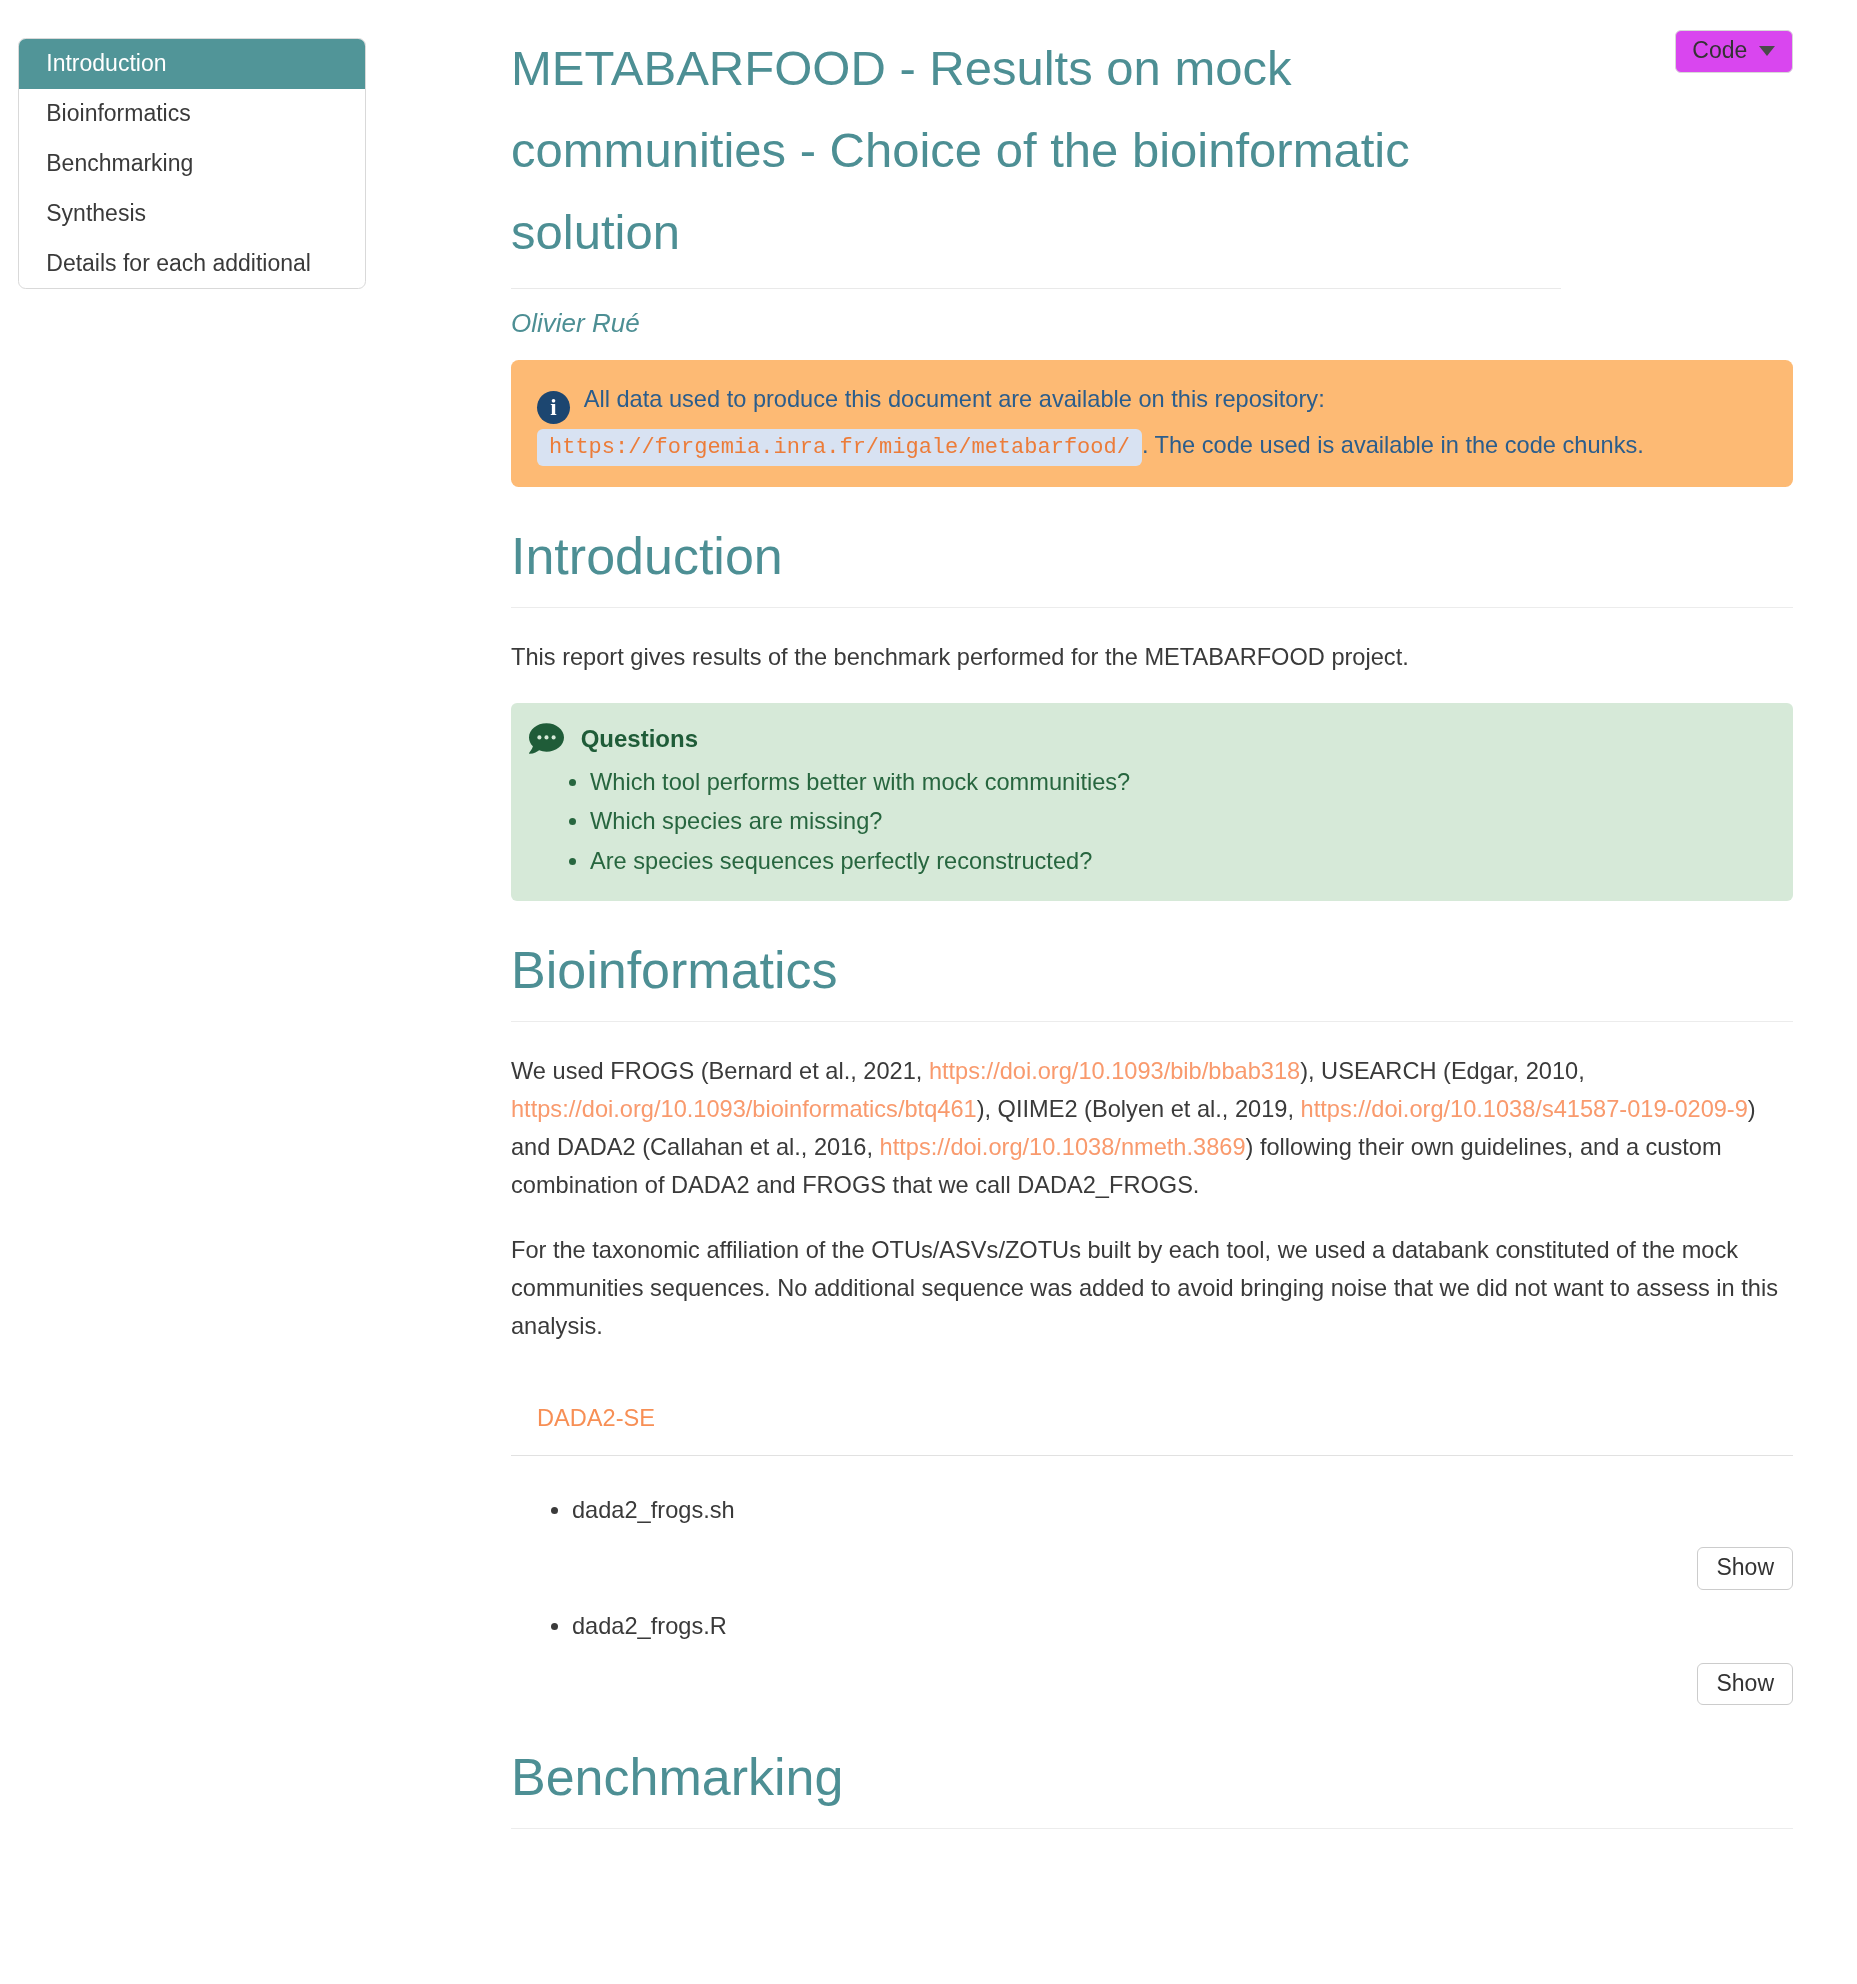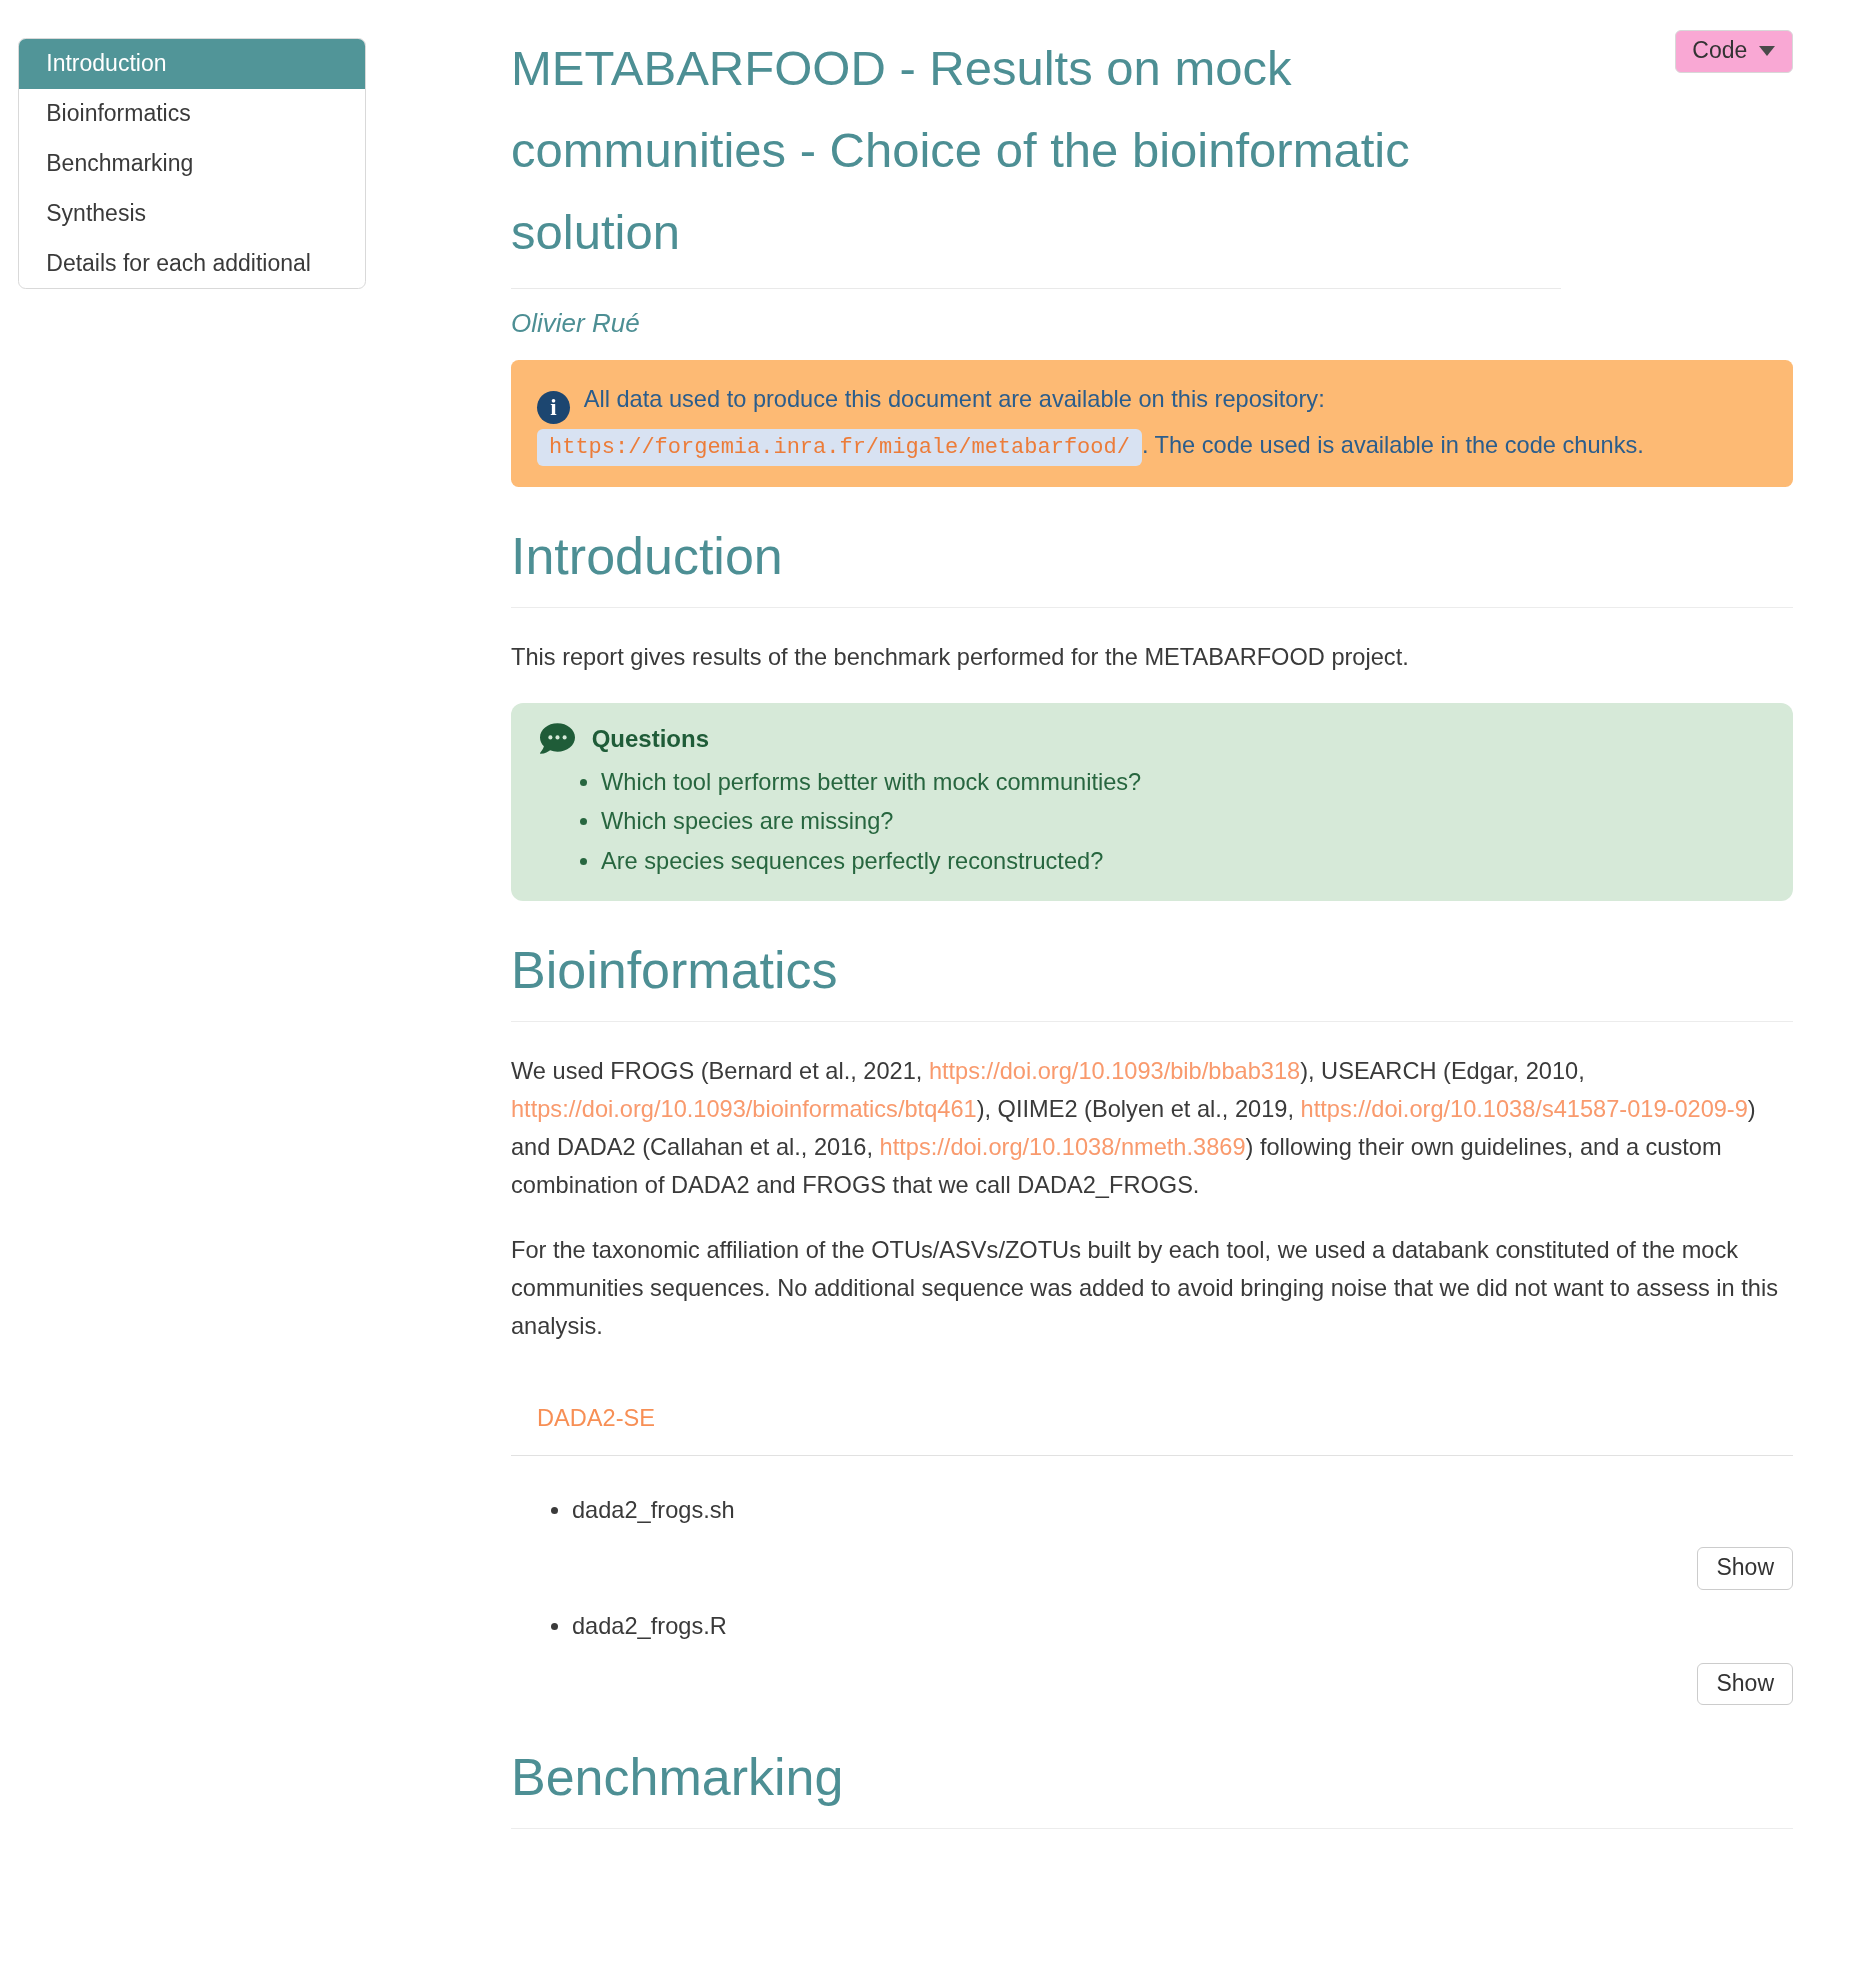--- a/index.html
+++ b/index.html
@@ -15,21 +15,21 @@
   }
   .toc-item{
     display:block;padding:8.4px 10.6px;text-indent:16.7px;line-height:33px;
     font-size:23px;color:#3a3a3a;text-decoration:none;cursor:pointer;
   }
   .toc-item.active{background:#519598;color:#ffffff;}
   
   .main{position:absolute;left:511px;top:0;width:1282px;}
   .code-btn{
     position:absolute;top:30px;right:0;display:inline-flex;align-items:center;gap:12px;
-    background:#f9a8d4;border:1.5px solid #d8d8d8;border-radius:6px;
+    background:#d946ef;border:1.5px solid #d8d8d8;border-radius:6px;
     font-family:"Liberation Sans", sans-serif;font-size:23px;color:#333;
     padding:6px 16.7px 7.6px;cursor:pointer;
   }
   .caret{width:0;height:0;border-left:8.4px solid transparent;border-right:8.4px solid transparent;
     border-top:10px solid #4a4a4a;display:inline-block;}
   h1.title{
     margin:27px 0 0;width:1050px;font-weight:400;color:#4d8f94;
     font-size:49px;line-height:82px;padding-bottom:15px;border-bottom:1.5px solid #e9e9e9;
   }
   .author{margin-top:18px;font-style:italic;color:#4d8f94;font-size:26px;line-height:33px;}
@@ -49,21 +49,21 @@
     background:#d8e2f2;padding:6px 12px;border-radius:6px;text-decoration:none;cursor:pointer;
   }
   
   h1.section{
     font-weight:400;color:#4d8f94;font-size:52px;line-height:56px;
     margin:41px 0 30px;padding-bottom:23px;border-bottom:1.5px solid #ececec;
   }
   p{margin:0 0 27px;line-height:38px;}
   a.link{color:#f99a6d;text-decoration:none;cursor:pointer;}
   
-  .success-box{background:#d6e9d8;border-radius:12px;padding:18px 29px;margin:12px 0 0;color:#1f5c38;}
+  .success-box{background:#d6e9d8;border-radius:6px;padding:18px 18px;margin:12px 0 0;color:#1f5c38;}
   .success-header{display:flex;align-items:center;gap:16.7px;font-weight:bold;font-size:24px;line-height:33px;}
   .success-box ul{margin:9px 0 1.5px;padding-left:61px;}
   .success-box li{line-height:35px;margin:4.6px 0;color:#27663f;}
   
   .tabs{margin-top:37px;border-bottom:1.5px solid #e1e1e1;}
   .tab-row{display:flex;}
   .tab{
     display:inline-block;padding:20px 26px;font-size:23.6px;line-height:33px;
     color:#f78f55;text-decoration:none;cursor:pointer;
   }

